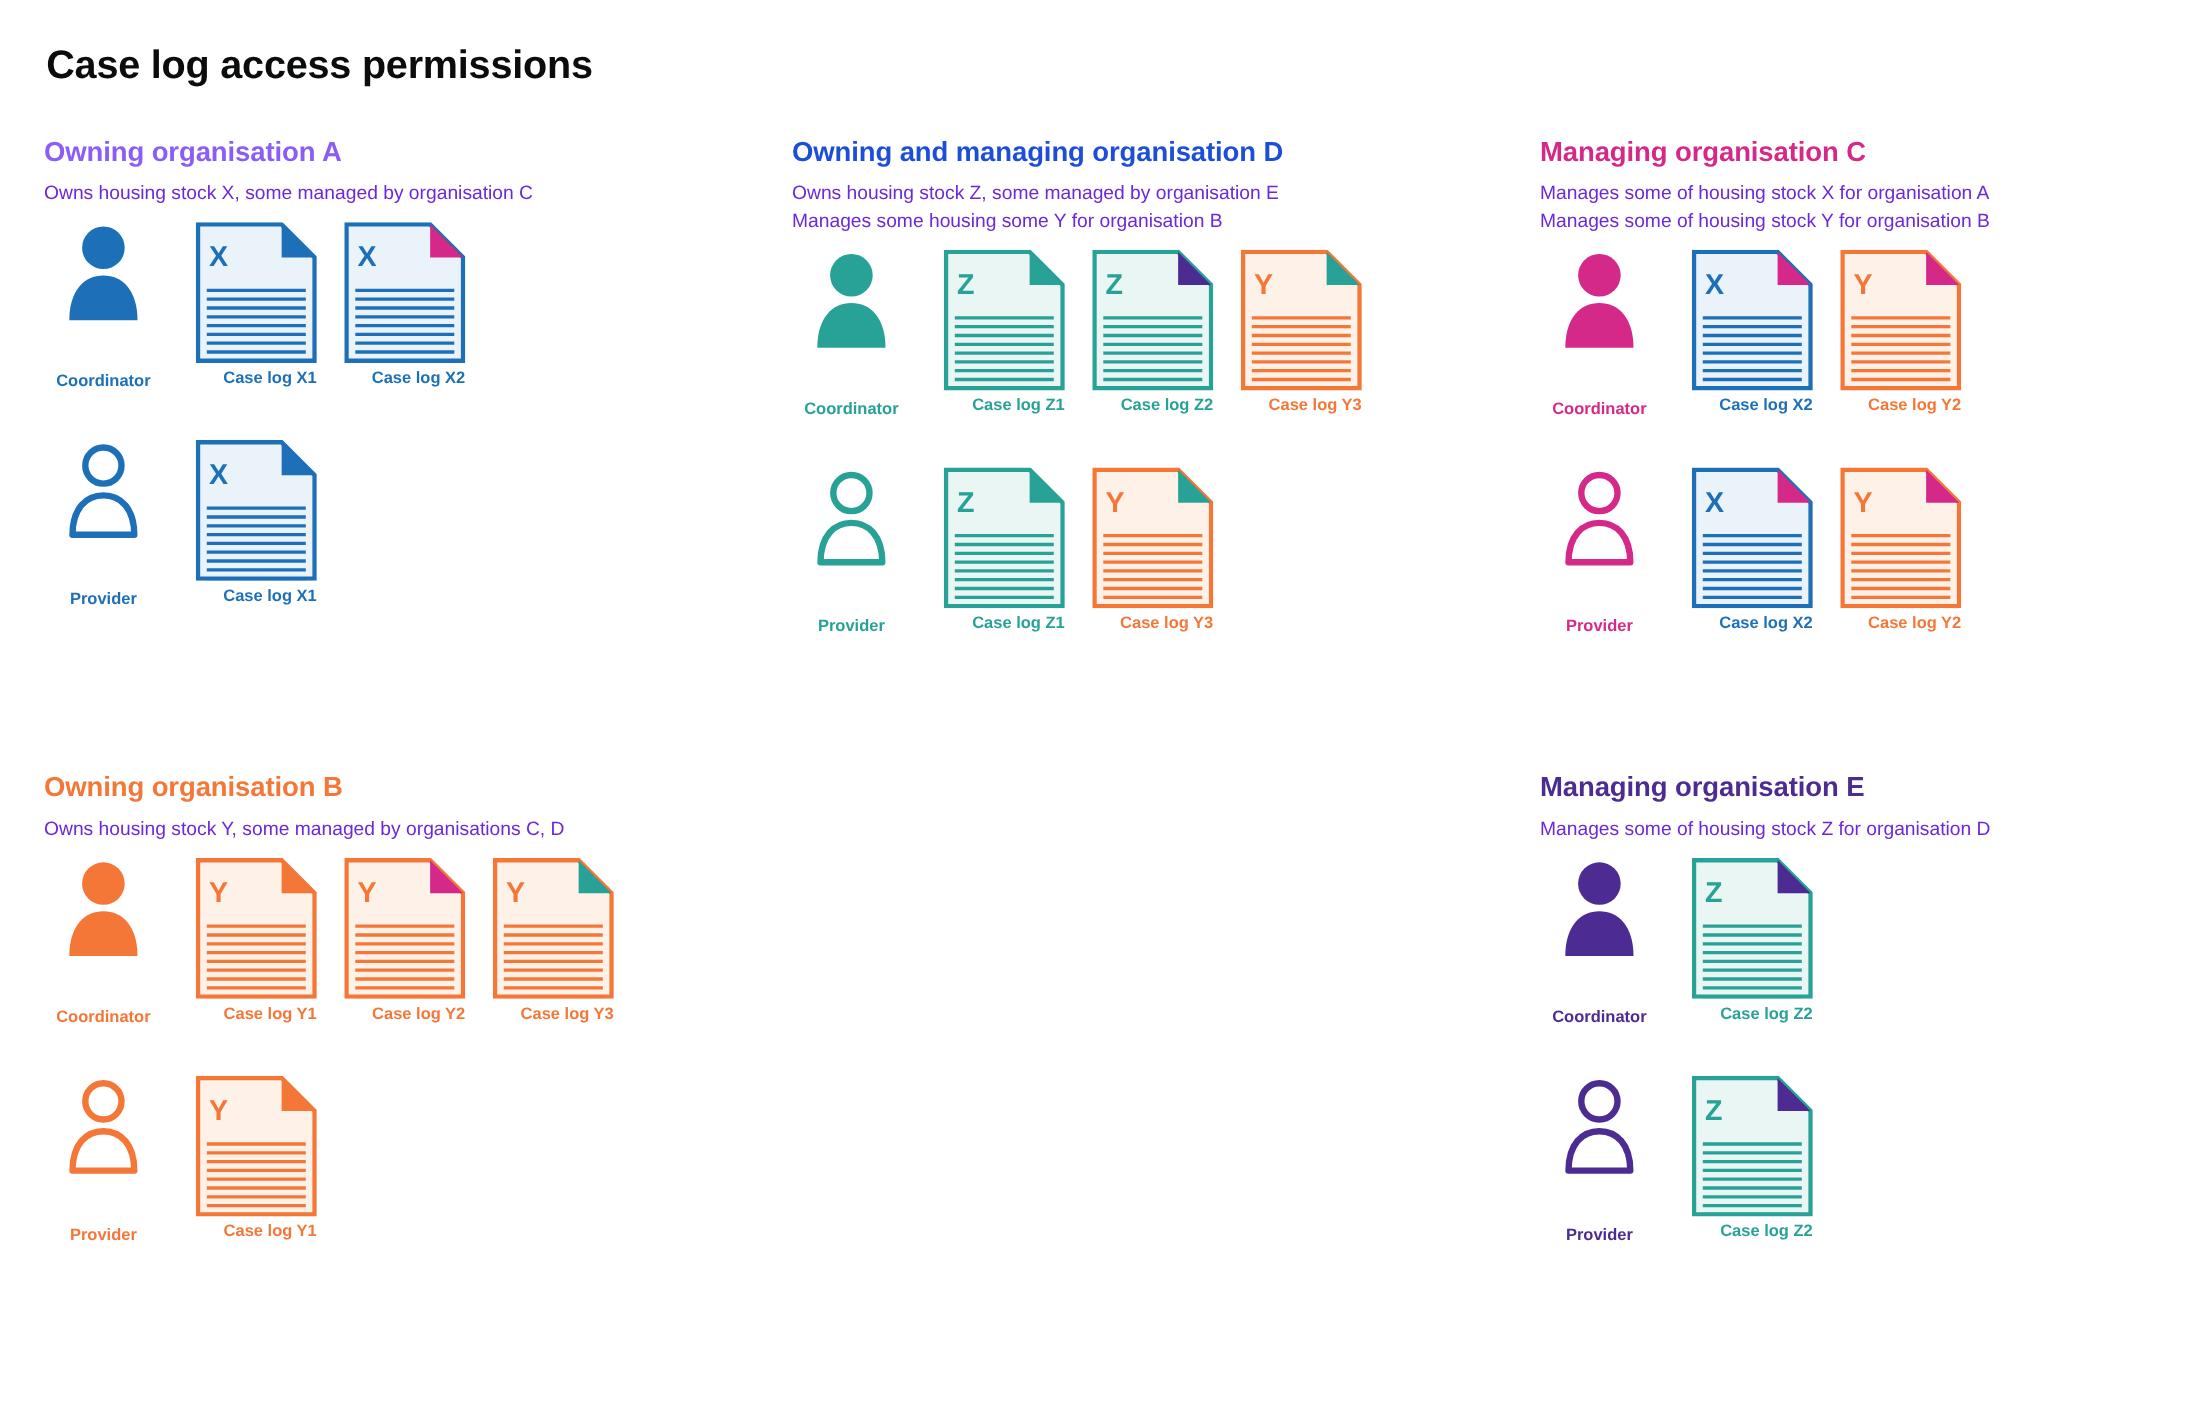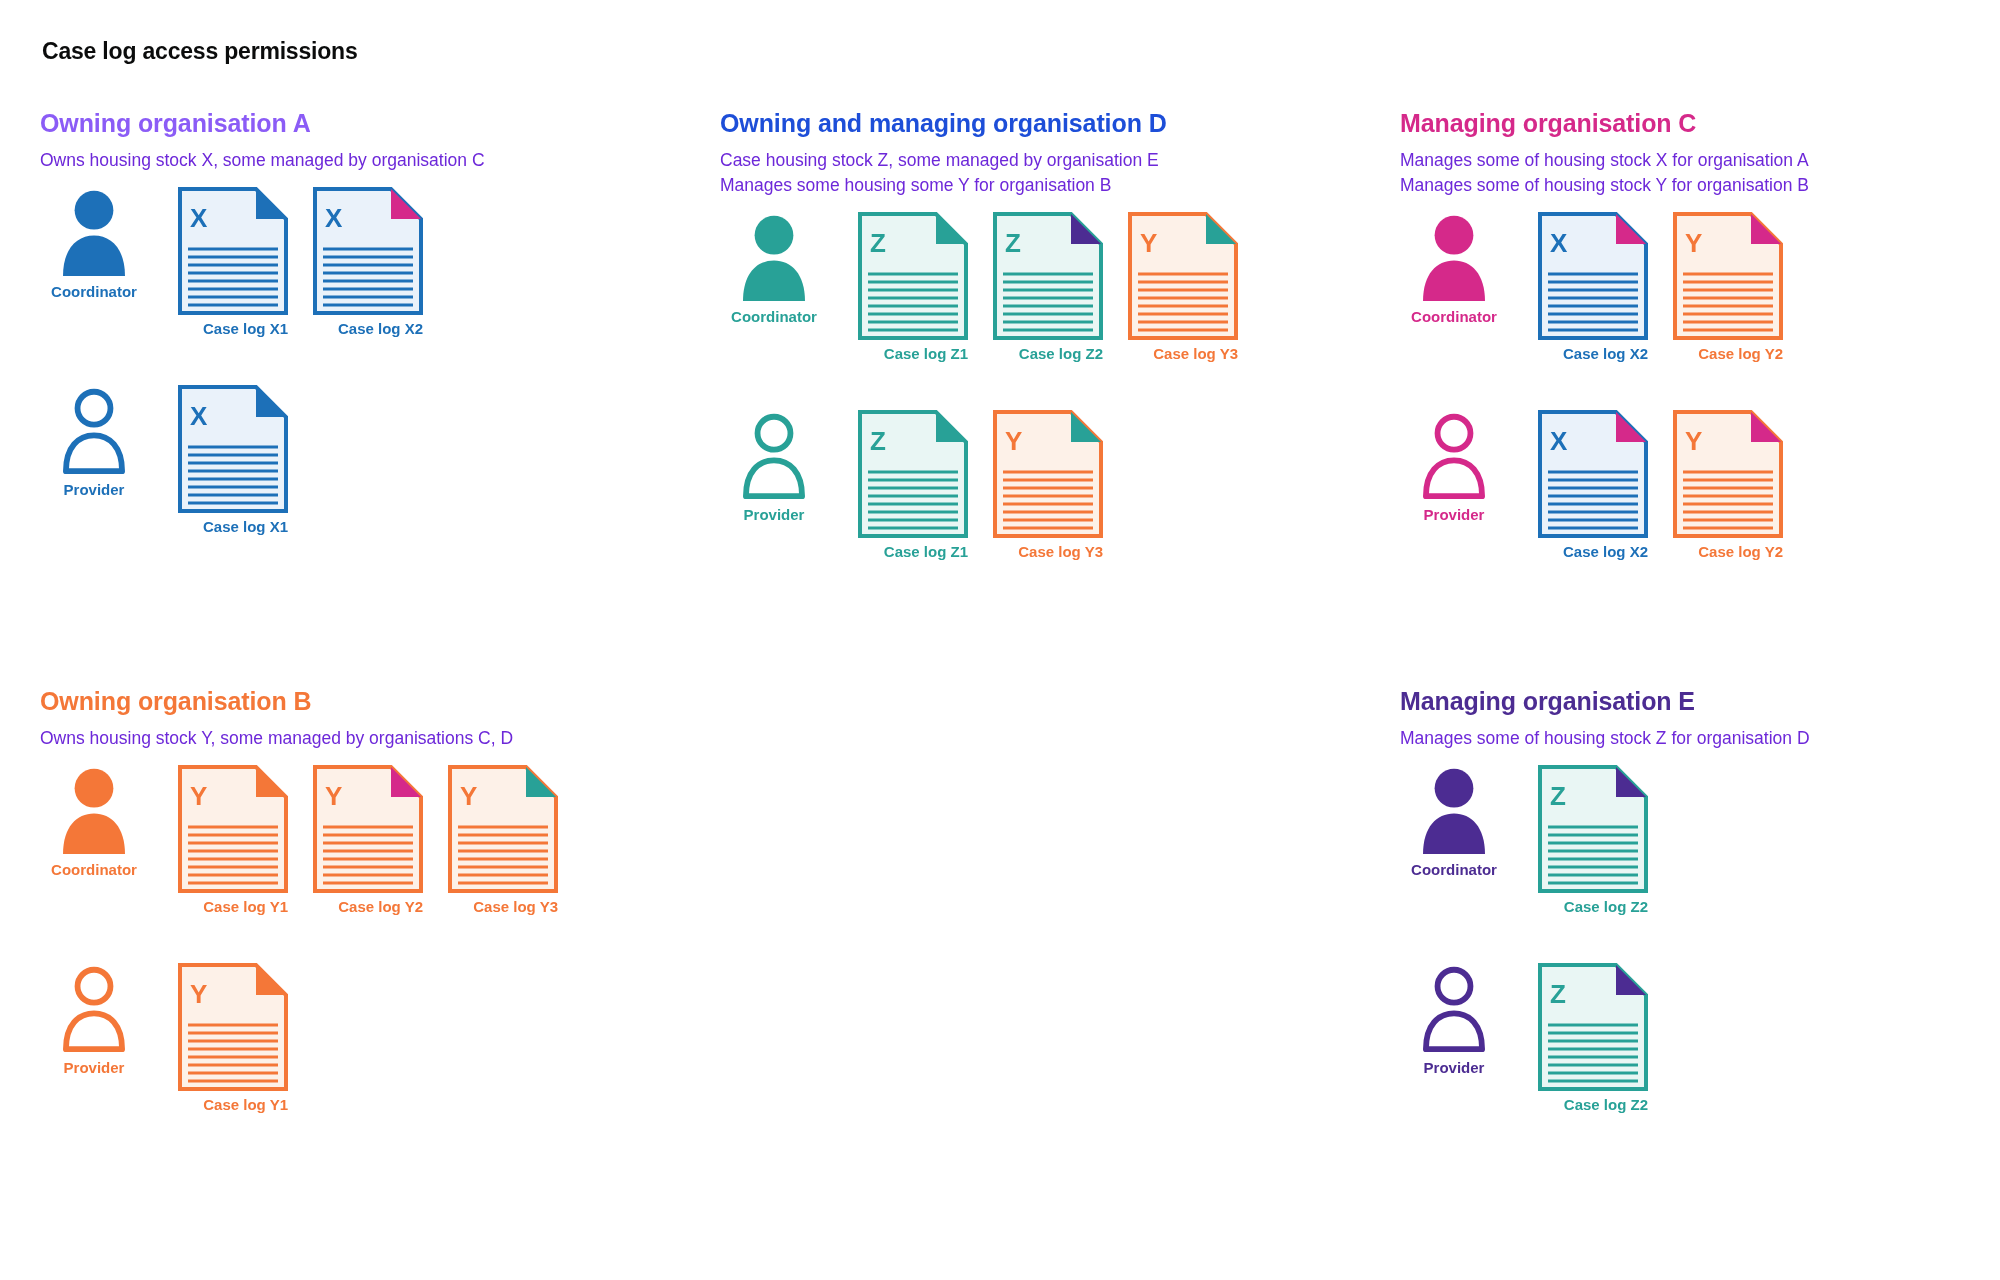--- a/index.html
+++ b/index.html
@@ -15,21 +15,21 @@
     overflow: hidden;
   }
   .page {
     position: relative;
     width: 2000px;
     height: 1280px;
     box-sizing: border-box;
     padding: 28px 40px 0 40px;
   }
   .page-title {
-    font-size: 23px;
+    font-size: 36px;
     font-weight: bold;
     letter-spacing: -0.2px;
     margin: 10px 0 0 2px;
   }
 
   .grid {
     position: relative;
     margin-top: 44px;
   }
 
@@ -57,20 +57,21 @@
     margin-top: 8px;
     height: 190px;
   }
 
   .person {
     width: 108px;
     display: flex;
     flex-direction: column;
     align-items: center;
     flex: 0 0 auto;
+    gap: 40px;
   }
   .person-icon {
     width: 72px;
     height: 92px;
     display: block;
   }
   .person-label {
     font-size: 15px;
     font-weight: bold;
     margin-top: 4px;
@@ -179,21 +180,21 @@
                   <line x1="10" y1="110" x2="100" y2="110" stroke="#1d70b8" stroke-width="3"></line>
                   <line x1="10" y1="118" x2="100" y2="118" stroke="#1d70b8" stroke-width="3"></line>
                   <line x1="10" y1="126" x2="100" y2="126" stroke="#1d70b8" stroke-width="3"></line>
   </svg></span><div class="doc-label" style="color: rgb(29, 112, 184);">Case log X1</div></div>
           </div>
         </div>
       </div>
       <div class="org-block" style="left: 680px; top: 0px;">
         <div class="org-title" style="color: #1d4ed8;">Owning and managing organisation D</div>
         <div class="org-desc">
-          <div>Case housing stock Z, some managed by organisation E</div>
+          <div>Owns housing stock Z, some managed by organisation E</div>
           <div>Manages some housing some Y for organisation B</div>
         </div>
         <div class="role-row">
           <div class="person">
             <span>
               <svg class="person-icon" viewBox="0 0 72 95" xmlns="http://www.w3.org/2000/svg">
                 <circle cx="36" cy="24" r="20" fill="#28a197"></circle>
                 <path d="M4 92 C4 64 18 50 36 50 C54 50 68 64 68 92 Z" fill="#28a197"></path>
               </svg>
             </span>

